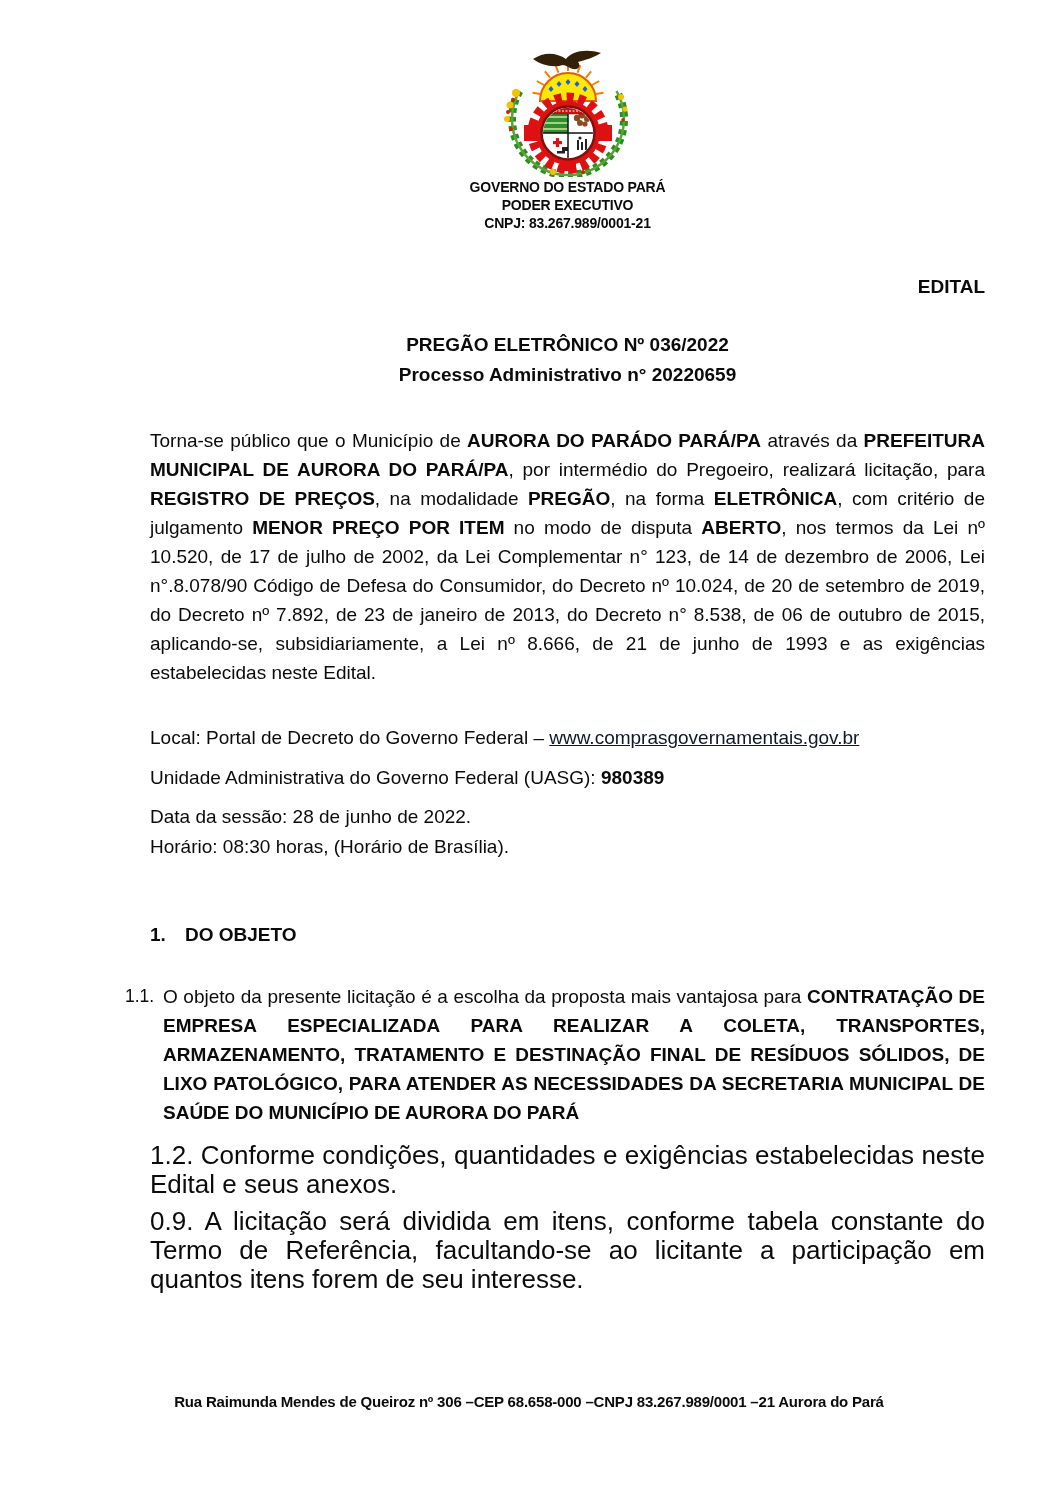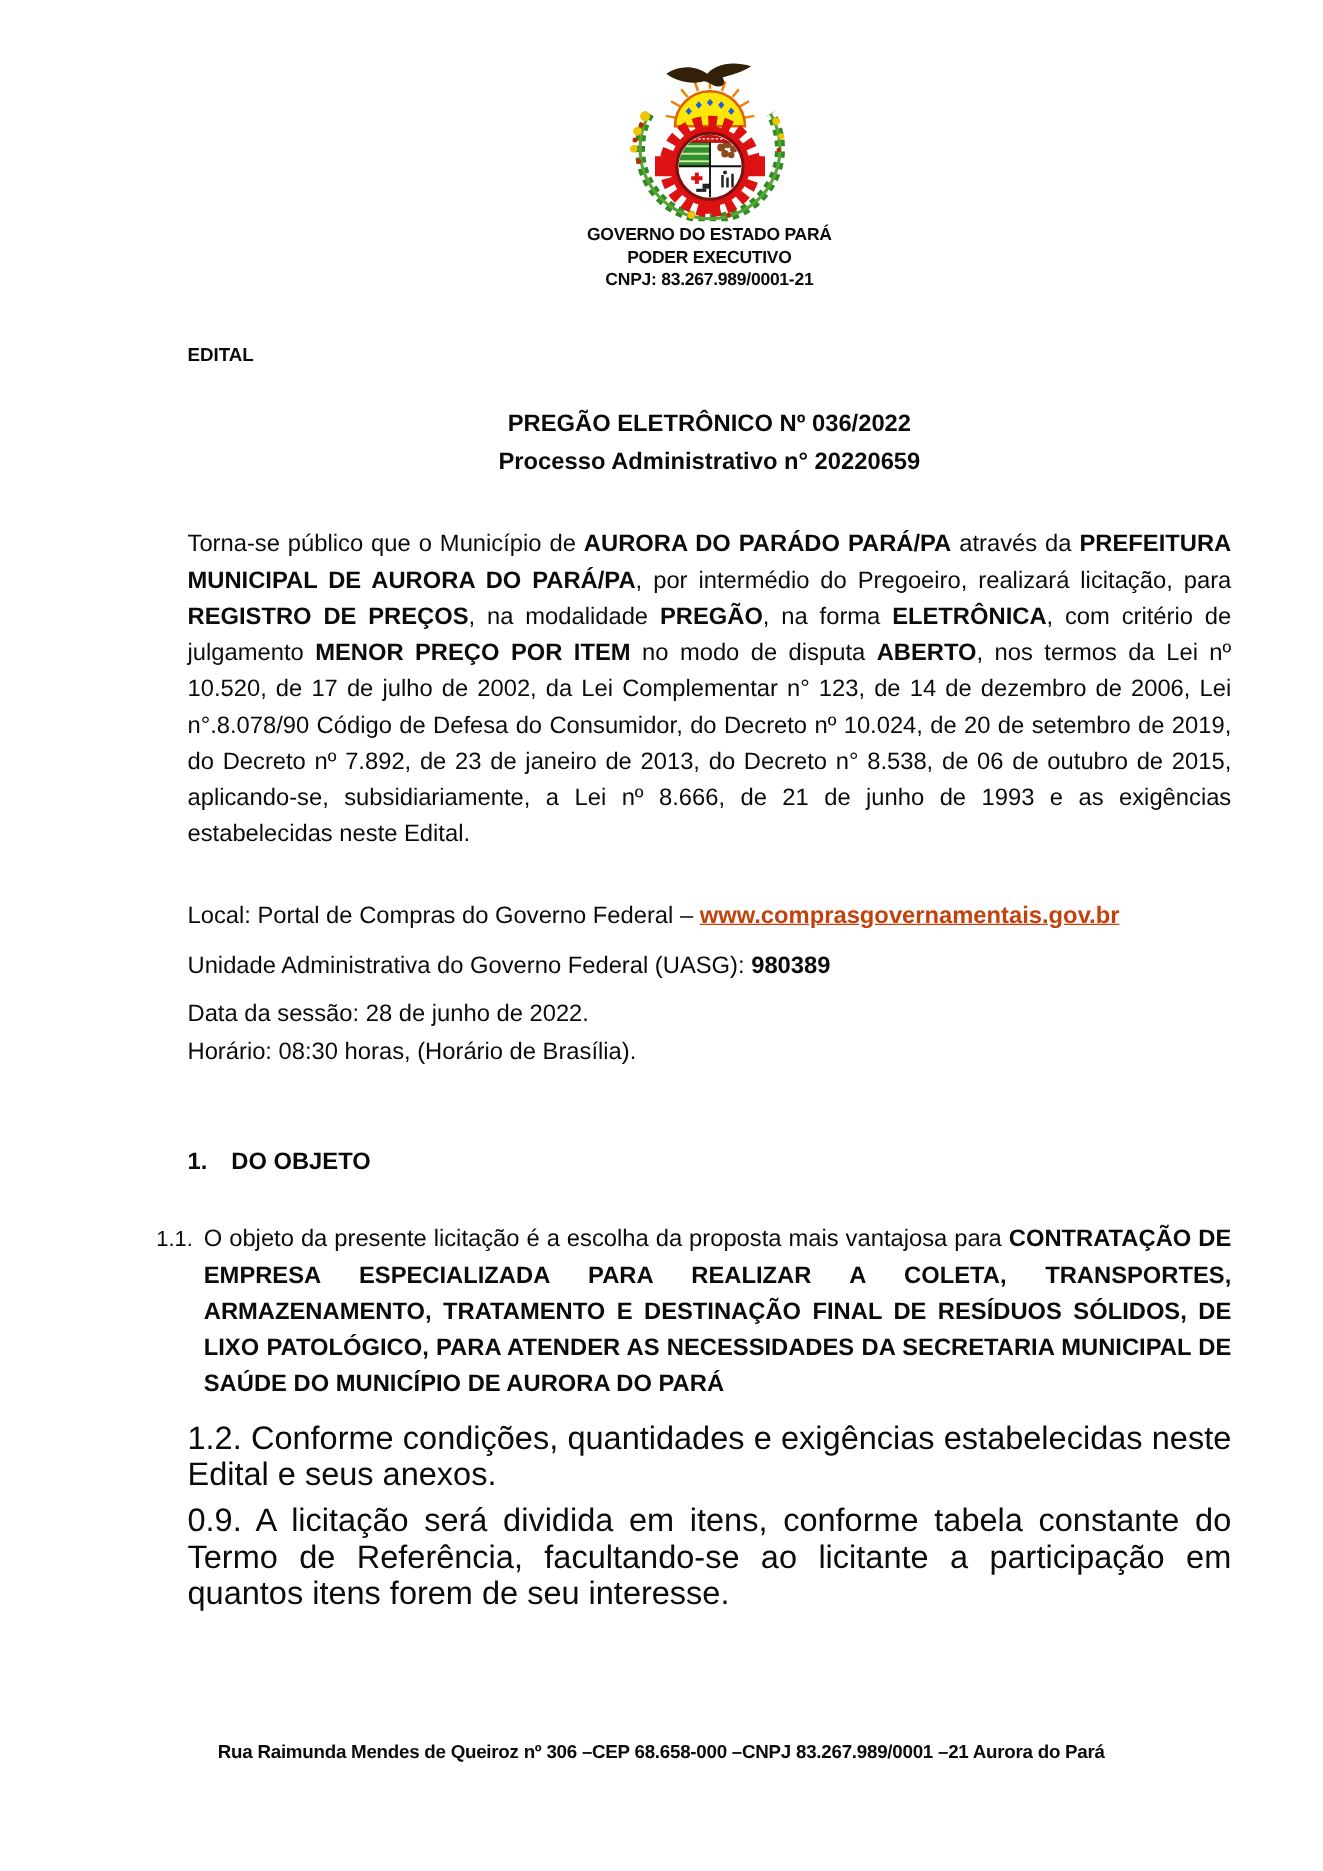--- a/index.html
+++ b/index.html
@@ -19,22 +19,22 @@
   .org-header{
     text-align:center;
     font-weight:bold;
     font-size:14px;
     line-height:18px;
     letter-spacing:-0.2px;
     margin-top:1px;
   }
   .doc-title{
     margin:44px 0 0 0;
-    text-align:left;
-    font-size:15px;
+    text-align:right;
+    font-size:19px;
     font-weight:bold;
   }
   .doc-subtitles{
     margin-top:32px;
     text-align:center;
     font-size:19px;
     font-weight:bold;
     line-height:30px;
   }
   .intro{
@@ -46,24 +46,23 @@
   .meta{
     margin:0;
     font-size:19px;
     line-height:29px;
   }
   .meta.local{margin-top:36px;}
   .meta.uasg{margin-top:11px;}
   .meta.session{margin-top:10px;line-height:30px;}
   .b{font-weight:bold;}
   a.link, .link{
-    color:#c2410c;
+    color:#0f172a;
     text-decoration:underline;
     cursor:pointer;
-    font-weight:bold;
   }
   .section-heading{
     margin-top:62px;
     font-size:19px;
     font-weight:bold;
   }
   .section-heading .num{display:inline-block;width:35px;}
   .item11{
     display:flex;
     margin-left:-25px;
@@ -205,21 +204,21 @@
 
   <h1 class="doc-title">EDITAL</h1>
 
   <div class="doc-subtitles">
     <div>PREGÃO ELETRÔNICO Nº 036/2022</div>
     <div>Processo Administrativo n° 20220659</div>
   </div>
 
   <p class="intro"><span>Torna-se público que o Município de </span><span class="b">AURORA DO PARÁDO PARÁ/PA</span><span> através da </span><span class="b">PREFEITURA MUNICIPAL DE AURORA DO PARÁ/PA</span><span>, por intermédio do Pregoeiro, realizará licitação, para </span><span class="b">REGISTRO DE PREÇOS</span><span>, na modalidade </span><span class="b">PREGÃO</span><span>, na forma </span><span class="b">ELETRÔNICA</span><span>, com critério de julgamento </span><span class="b">MENOR PREÇO POR ITEM</span><span> no modo de disputa </span><span class="b">ABERTO</span><span>, nos termos da Lei nº 10.520, de 17 de julho de 2002, da Lei Complementar n° 123, de 14 de dezembro de 2006, Lei n°.8.078/90 Código de Defesa do Consumidor, do Decreto nº 10.024, de 20 de setembro de 2019, do Decreto nº 7.892, de 23 de janeiro de 2013, do Decreto n° 8.538, de 06 de outubro de 2015, aplicando-se, subsidiariamente, a Lei nº 8.666, de 21 de junho de 1993 e as exigências estabelecidas neste Edital.</span></p>
 
-  <p class="meta local"><span>Local: Portal de Compras do Governo Federal – </span><a class="link">www.comprasgovernamentais.gov.br</a></p>
+  <p class="meta local"><span>Local: Portal de Decreto do Governo Federal – </span><a class="link">www.comprasgovernamentais.gov.br</a></p>
 
   <p class="meta uasg"><span>Unidade Administrativa do Governo Federal (UASG): </span><span class="b">980389</span></p>
 
   <div class="meta session">
     <div>Data da sessão: 28 de junho de 2022.</div>
     <div>Horário: 08:30 horas, (Horário de Brasília).</div>
   </div>
 
   <div class="section-heading"><span class="num">1.</span><span>DO OBJETO</span></div>
 

